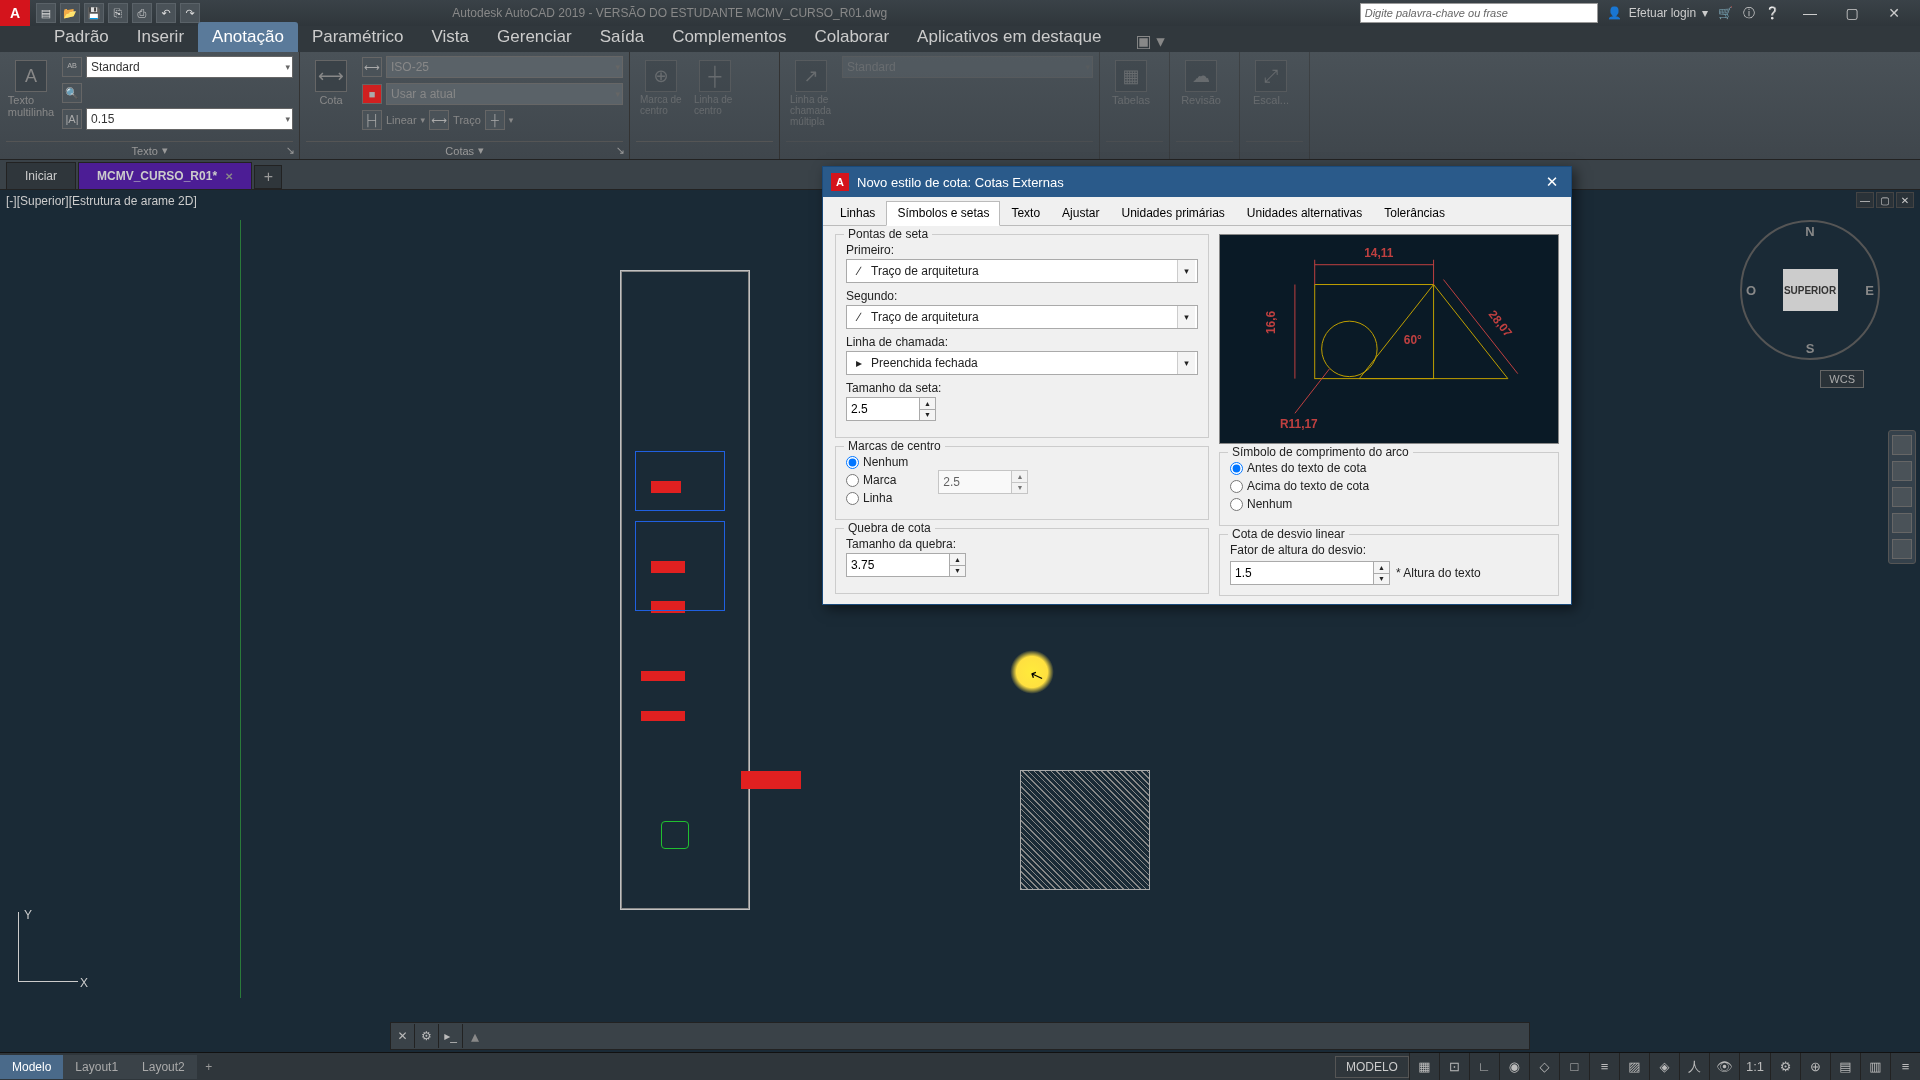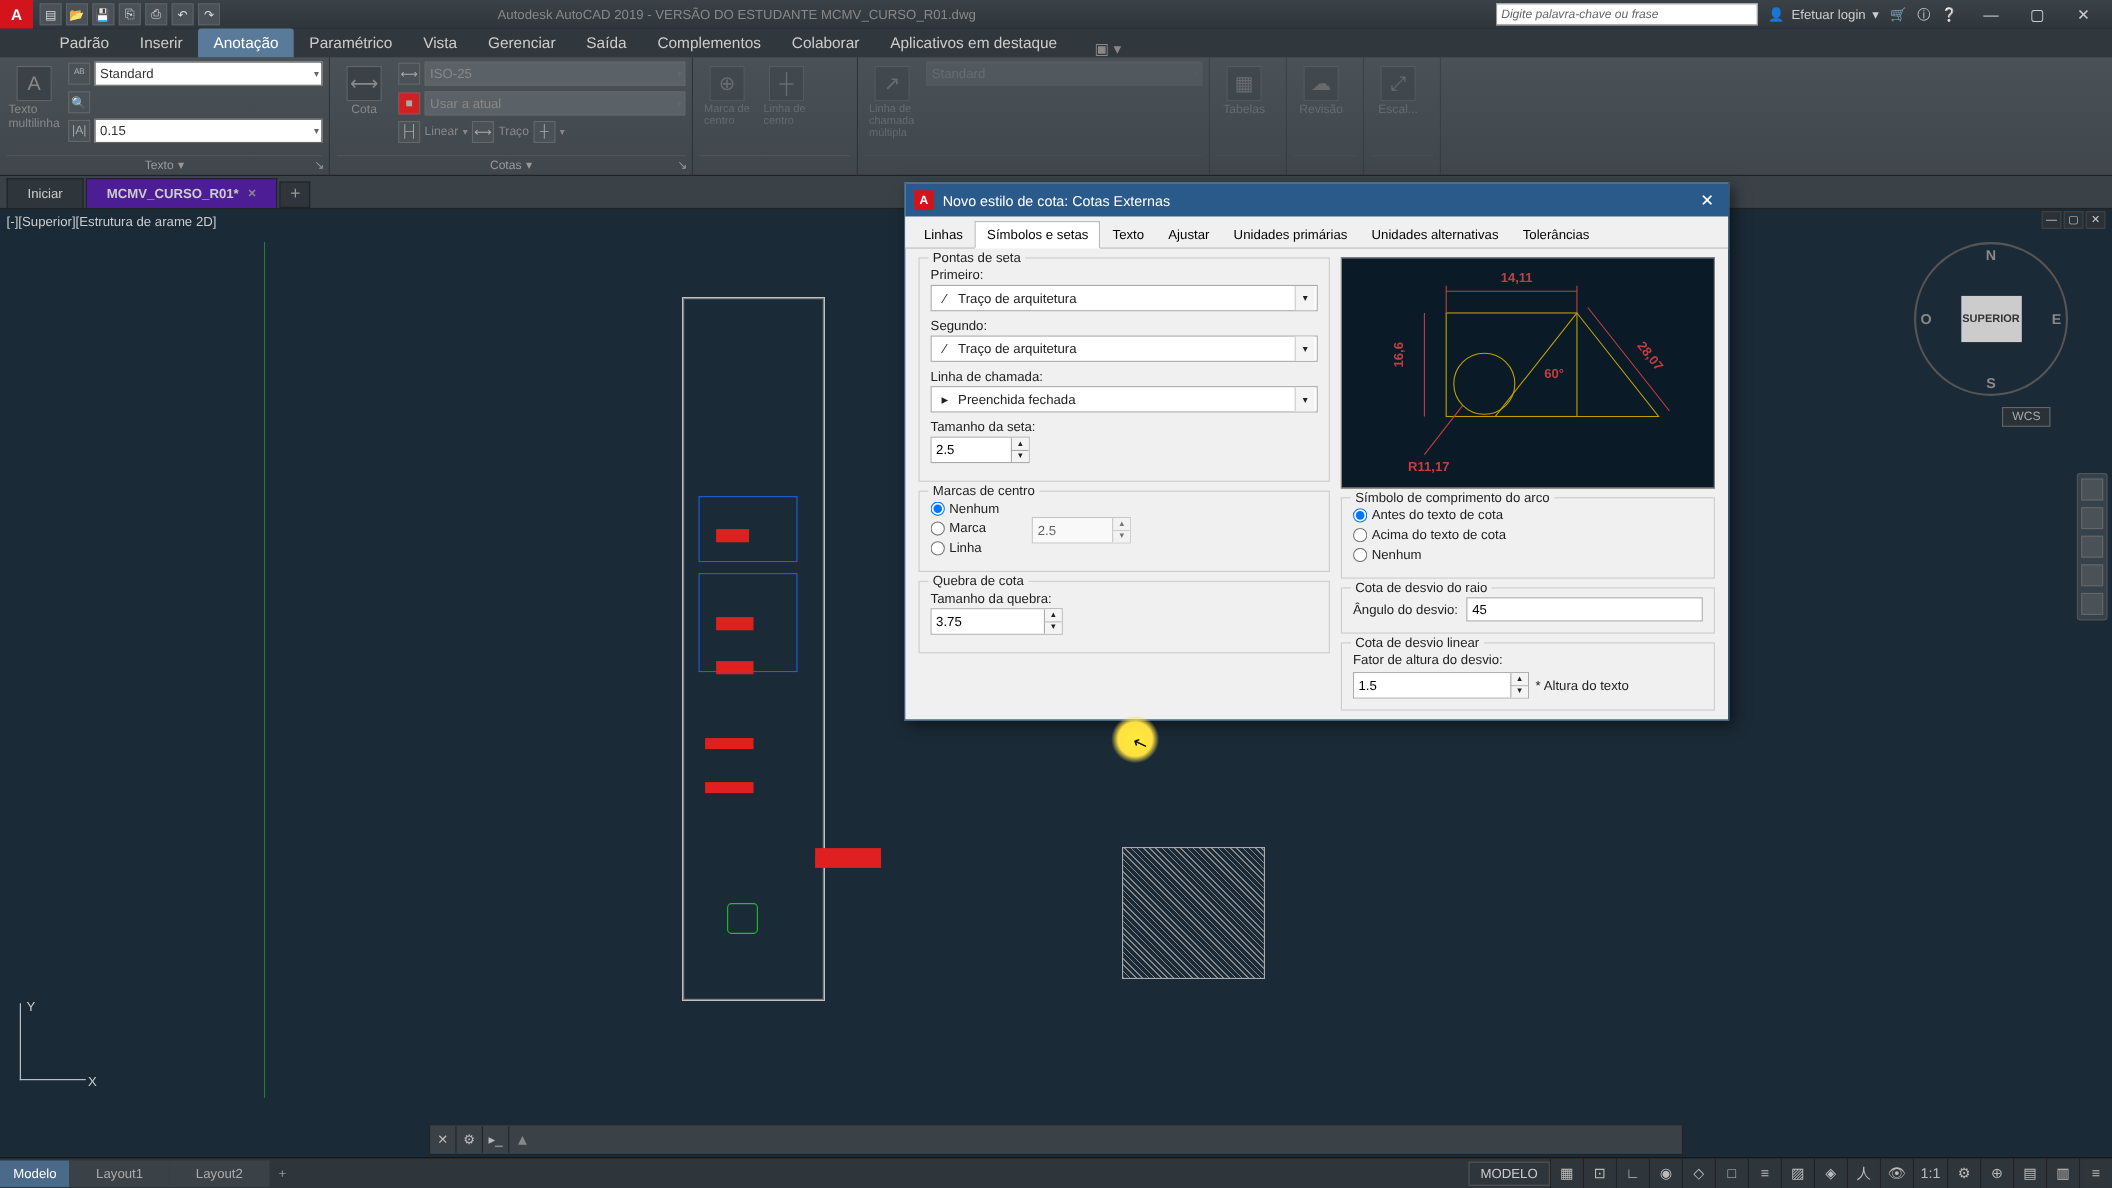--- a/index.html
+++ b/index.html
@@ -11,21 +11,21 @@
 .title-bar .qat { display: flex; gap: 4px; padding: 0 6px; }
 .title-bar .qat .qbtn { width: 20px; height: 20px; background: #4a5258; border: 1px solid #5a6268; display: flex; align-items: center; justify-content: center; font-size: 11px; color: #ddd; cursor: pointer; }
 .title-text { flex: 0 0 auto; padding: 0 20px; color: #888; font-size: 12px; margin: 0 auto; }
 .title-right { display: flex; align-items: center; gap: 10px; margin-left: auto; padding-right: 6px; }
 .search-box { width: 238px; height: 20px; background: #fff; border: 1px solid #999; font-size: 11px; font-style: italic; color: #666; padding: 0 4px; display: flex; align-items: center; }
 .win-btns { display: flex; gap: 2px; }
 .win-btn { width: 40px; height: 20px; display: flex; align-items: center; justify-content: center; color: #ccc; cursor: pointer; font-size: 14px; }
 .login-area { display: flex; align-items: center; gap: 6px; color: #ccc; font-size: 12px; }
 
 
-.ribbon-tabs { height: 26px; background: #31383d; display: flex; align-items: flex-end; padding-left: 40px; color: #ccc; font-size: 14px; }
+.ribbon-tabs { height: 26px; background: #31383d; display: flex; align-items: flex-end; padding-left: 40px; color: #ccc; font-size: 17px; }
 .ribbon-tab { padding: 5px 14px; cursor: pointer; }
 .ribbon-tab.active { background: #5a7a9a; color: #fff; border-radius: 3px 3px 0 0; }
 
 
 .ribbon-panel { height: 108px; background: linear-gradient(#4a5258,#3f464c); display: flex; border-bottom: 1px solid #222; }
 .ribbon-group { border-right: 1px solid #333; padding: 4px 6px 0 6px; display: flex; flex-direction: column; position: relative; }
 .ribbon-group-title { height: 18px; font-size: 11px; color: #999; text-align: center; display: flex; align-items: center; justify-content: center; gap: 4px; border-top: 1px solid #555; margin-top: auto; }
 .ribbon-big-btn { width: 50px; display: flex; flex-direction: column; align-items: center; color: #888; font-size: 11px; gap: 2px; padding: 4px; }
 .ribbon-big-btn .icon-lg { width: 32px; height: 32px; border: 1px solid #666; background: #3a4248; display: flex; align-items: center; justify-content: center; font-size: 18px; }
 .combo { height: 22px; background: #fff; border: 1px solid #666; display: flex; align-items: center; padding: 0 4px; font-size: 12px; color: #333; position: relative; }
@@ -80,21 +80,21 @@
 .cmdline-wrap { position: absolute; left: 390px; bottom: 30px; right: 390px; height: 28px; display: flex; align-items: center; background: #3a4248; border: 1px solid #222; }
 .cmdline-wrap .cmd-btn { width: 24px; height: 24px; display: flex; align-items: center; justify-content: center; color: #bbb; font-size: 12px; border-right: 1px solid #222; cursor: pointer; }
 .cmdline-input { flex: 1; height: 24px; background: #e8e8e8; border: none; font-family: Consolas, monospace; font-size: 13px; padding: 0 6px; color: #333; }
 .cmdline-wrap .expand { width: 24px; color: #888; display: flex; align-items: center; justify-content: center; cursor: pointer; }
 
 
 .statusbar { position: absolute; left:0; right:0; bottom:0; height: 28px; background: #2f363b; display: flex; align-items: flex-start; font-size: 12px; color: #ccc; border-top: 1px solid #111; }
 .model-tabs { display: flex; align-items: center; height: 100%; }
 .model-tab { padding: 5px 12px; background: #556; color: #fff; cursor: pointer; }
 .model-tab.active { background: #4a6a8a; }
-.layout-tab { padding: 5px 24px; background: #3a4248; color: #aaa; cursor: pointer; }
+.layout-tab { padding: 5px 12px; background: #3a4248; color: #aaa; cursor: pointer; }
 .add-layout { width: 24px; display: flex; align-items: center; justify-content: center; color: #999; cursor: pointer; }
 .status-right { margin-left: auto; display: flex; align-items: center; height: 100%; }
 .status-btn { width: 30px; height: 28px; display: flex; align-items: center; justify-content: center; border-left: 1px solid #222; cursor: pointer; font-size: 13px; color: #bbb; }
 .modelo-badge { padding: 0 10px; border: 1px solid #555; height: 22px; display: flex; align-items: center; font-size: 12px; }
 
 
 .dialog { position: absolute; left: 822px; top: 166px; width: 750px; background: #f0f0f0; border: 1px solid #1a4a7a; box-shadow: 4px 4px 12px rgba(0,0,0,.5); }
 .dialog-title { height: 30px; background: #2a5a8a; color: #fff; display: flex; align-items: center; padding: 0 8px; font-size: 13px; }
 .dialog-title .dlg-icon { width: 18px; height: 18px; background: #d4141c; color: #fff; display: flex; align-items: center; justify-content: center; font-size: 11px; font-weight: bold; margin-right: 8px; }
 .dialog-title .dlg-close { margin-left: auto; width: 22px; height: 22px; display: flex; align-items: center; justify-content: center; cursor: pointer; font-size: 15px; }
@@ -520,27 +520,20 @@
         <div class="radio-row">
             <input type="radio" style="">
             <span>Acima do texto de cota</span>
           </div>
         <div class="radio-row">
             <input type="radio" style="">
             <span>Nenhum</span>
           </div>
       </div>
 
-      <div class="groupbox">
-        <div class="legend">Cota de desvio do raio</div>
-        <div style="display:flex;align-items:center;gap:8px">
-          <label>Ângulo do desvio:</label>
-          <input style="flex: 1 1 0%; height: 22px; border: 1px solid rgb(170, 170, 170); padding: 0px 4px; font-size: 12px;" value="45">
-        </div>
-      </div>
 
       <div class="groupbox">
         <div class="legend">Cota de desvio linear</div>
         <label>Fator de altura do desvio:</label>
         <div style="display:flex;align-items:center;gap:6px;margin-top:4px">
           <div class="spinner" style="width:160px">
               <input value="1.5" style="">
               <div class="spins">
                 <span>▲</span>
                 <span>▼</span>

